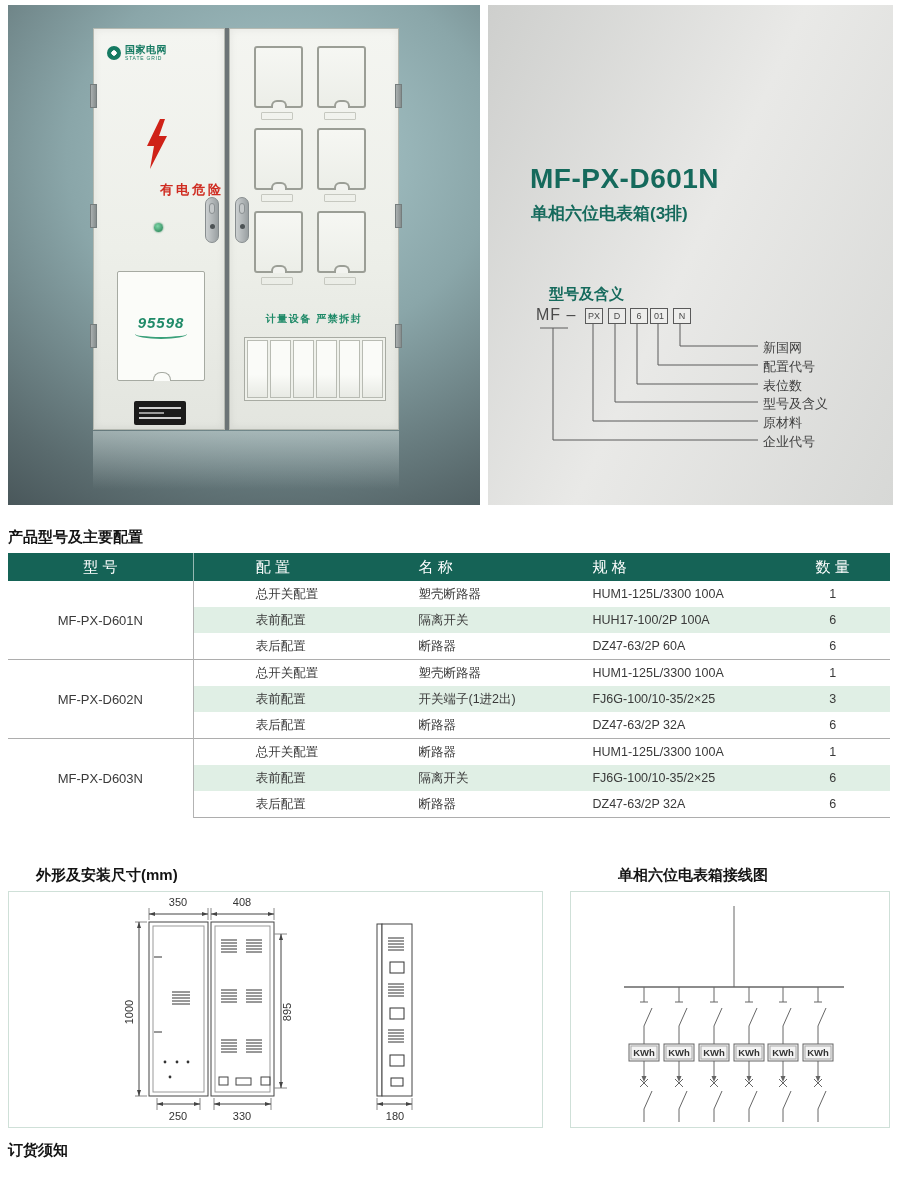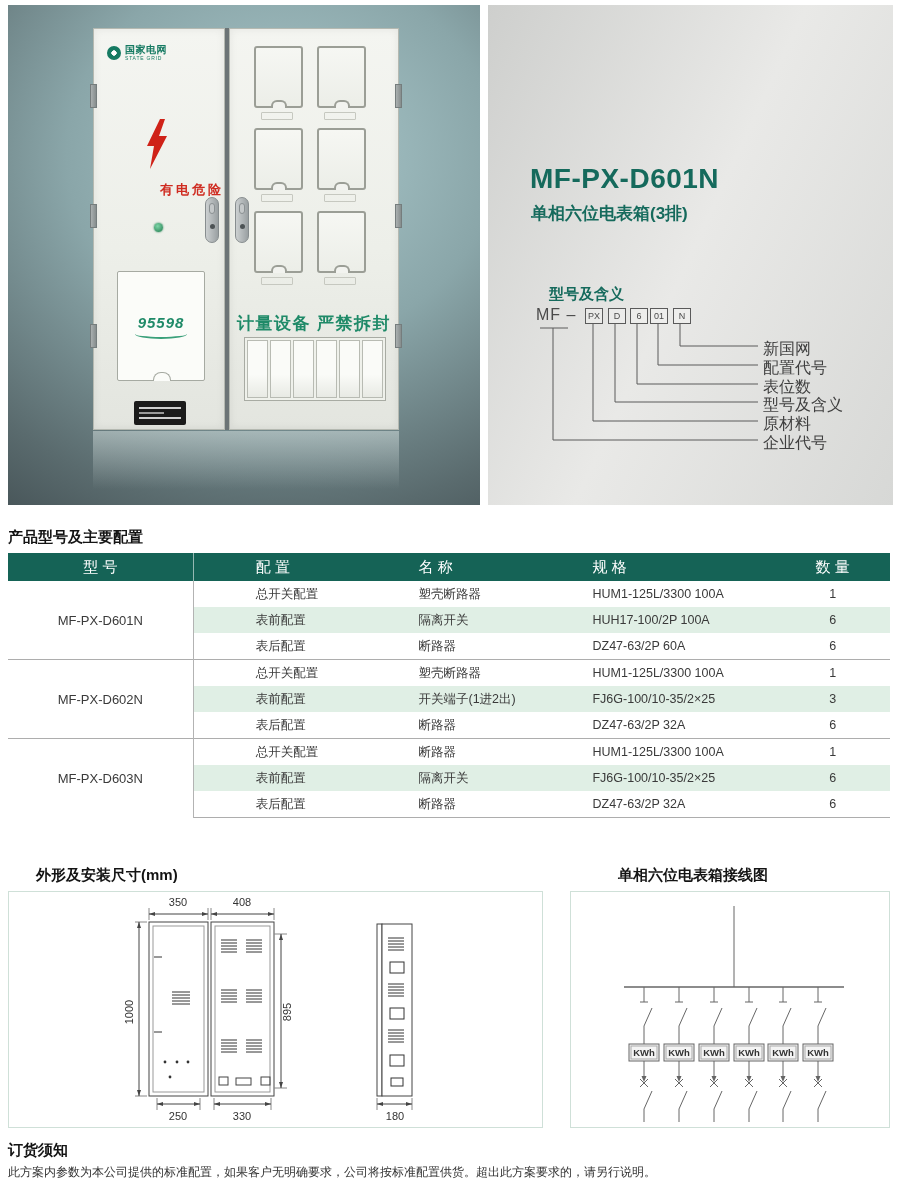--- a/index.html
+++ b/index.html
@@ -43,38 +43,38 @@
          display:flex;flex-direction:column;justify-content:center;gap:3px;padding:3px 5px;box-sizing:border-box;}
   .badge i{display:block;height:2px;background:#cfcfcf;}
   .badge i.s{width:60%;background:#9a9a9a;}
   .mwin{position:absolute;width:45px;height:58px;border:2px solid #9b9e96;border-radius:3px;
         background:linear-gradient(180deg,#f6f7f3,#eceee8);}
   .mwin:after{content:"";position:absolute;bottom:-2px;left:50%;transform:translateX(-50%);width:12px;height:6px;
         border:2px solid #9b9e96;border-bottom:none;border-radius:6px 6px 0 0;background:#f2f3ef;}
   .mw1{left:24px;top:17px}.mw2{left:87px;top:17px}.mw3{left:24px;top:99px}.mw4{left:87px;top:99px}.mw5{left:24px;top:182px}.mw6{left:87px;top:182px}
   .mlbl{position:absolute;width:30px;height:6px;border:1px solid #c6c8c0;border-radius:1px;}
   .ml1{left:31px;top:83px}.ml2{left:94px;top:83px}.ml3{left:31px;top:165px}.ml4{left:94px;top:165px}.ml5{left:31px;top:248px}.ml6{left:94px;top:248px}
-  .seal{position:absolute;left:0;width:100%;top:283px;text-align:center;color:#1f8a68;font-weight:bold;font-size:17px;letter-spacing:1.5px;}
+  .seal{position:absolute;left:0;width:100%;top:283px;text-align:center;color:#1f8a68;font-weight:bold;font-size:10px;letter-spacing:1.5px;}
   .bstrip{position:absolute;left:14px;top:308px;width:142px;height:64px;border:1px solid #a8aba3;background:#eff1eb;
           display:flex;gap:2px;padding:2px;box-sizing:border-box;}
   .bcell{flex:1;background:linear-gradient(180deg,#fafbf8 60%,#e8eae4);border:1px solid #b8bbb3;}
 
   
   .info{position:absolute;left:488px;top:5px;width:405px;height:500px;
         background:linear-gradient(115deg,#cecfcd 0%,#e9e9e7 50%,#d7d8d6 100%);}
   .title{position:absolute;left:42px;top:158px;font-size:28px;font-weight:bold;color:#156a5c;letter-spacing:.5px;}
   .sub1{position:absolute;left:43px;top:197px;font-size:17px;font-weight:bold;color:#156a5c;}
   .sub2{position:absolute;left:43px;top:221px;font-size:17px;font-weight:bold;color:#156a5c;}
   .codehead{position:absolute;left:43px;top:280px;font-size:15px;font-weight:bold;color:#156a5c;margin-left:18px;}
   .codewrap{position:absolute;left:12px;top:295px;width:397px;height:170px;}
   .codeprefix{position:absolute;left:36px;top:6px;font-size:16px;color:#4a4a4a;letter-spacing:1px;}
   .codeseg{position:absolute;top:8px;height:14px;min-width:12px;padding:0 2px;border:1px solid #5a5a5a;
            font-size:9px;line-height:14px;text-align:center;color:#4a4a4a;background:rgba(255,255,255,.25);box-sizing:content-box;}
   .cs0{left:85px}.cs1{left:108px}.cs2{left:130px}.cs3{left:150px}.cs4{left:173px}
-  .codelbl{position:absolute;left:263px;font-size:16px;color:#3f3f3f;}
+  .codelbl{position:absolute;left:263px;font-size:13px;color:#3f3f3f;}
   .cl0{top:39px}.cl1{top:58px}.cl2{top:77px}.cl3{top:95px}.cl4{top:114px}.cl5{top:133px}
   .codelines{position:absolute;left:0;top:0;}
 
   
   .h-section{position:absolute;font-size:15px;font-weight:bold;color:#141414;}
   #h-table{left:8px;top:528px;}
   .cfgwrap{position:absolute;left:8px;top:553px;width:882px;}
   table.cfg{border-collapse:collapse;width:100%;table-layout:fixed;}
   .cfg th{background:#156356;color:#fff;font-weight:normal;font-size:15px;height:26px;}
   .cfg th.hc{text-align:center;border-right:1px solid rgba(255,255,255,.55);}
@@ -483,15 +483,14 @@
           <line x1="8" y1="199" x2="0" y2="217"></line>
             <line x1="0" y1="217" x2="0" y2="230"></line>
         </g>
         <polygon points="-2.5,184 2.5,184 0,190" fill="#666"></polygon>
         <text class="kwhtext" x="0" y="164" text-anchor="middle">KWh</text>
       </g>
     </svg>
   </div>
 
   <div class="h-section" id="h-order">订货须知</div>
-  <div class="ordertext">此方案内参数为本公司提供的标准配置，如果客户无明确要求，公司将按标准配置供货。超出此方案要求的，请另行说明。</div>
 
 </div>
 
 </body></html>

